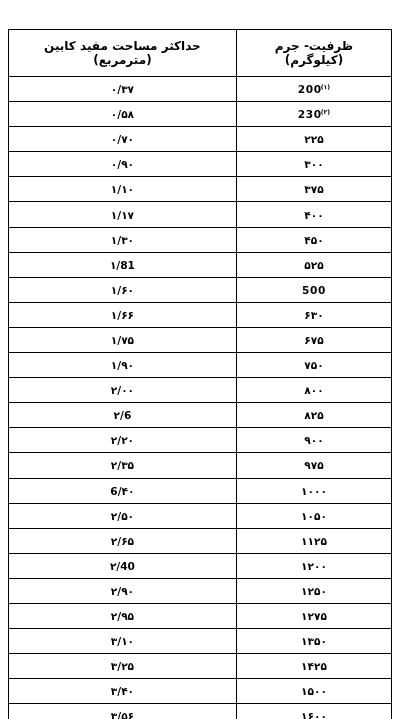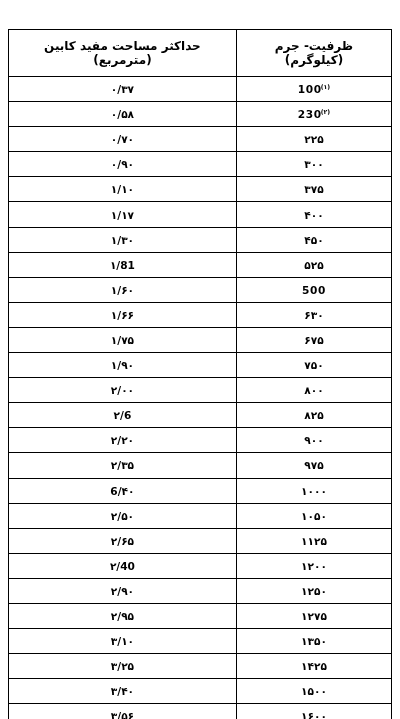--- a/index.html
+++ b/index.html
@@ -121,21 +121,21 @@
             <span class="hdr-line">(کیلوگرم)</span>
           </th>
           <th>
             <span class="hdr-line">حداکثر مساحت مفید کابین</span>
             <span class="hdr-line">(مترمربع)</span>
           </th>
         </tr>
       </thead>
       <tbody id="table-body">
           <tr>
-            <td class="cell-capacity"><sup class="note-ref">(۱)</sup><span class="val">100</span></td>
+            <td class="cell-capacity"><sup class="note-ref">(۱)</sup><span class="val">200</span></td>
             <td class="cell-area"><span class="val">۰/۳۷</span></td>
           </tr>
           <tr>
             <td class="cell-capacity"><sup class="note-ref">(۲)</sup><span class="val">230</span></td>
             <td class="cell-area"><span class="val">۰/۵۸</span></td>
           </tr>
           <tr>
             <td class="cell-capacity"><span class="val">۲۲۵</span></td>
             <td class="cell-area"><span class="val">۰/۷۰</span></td>
           </tr>

